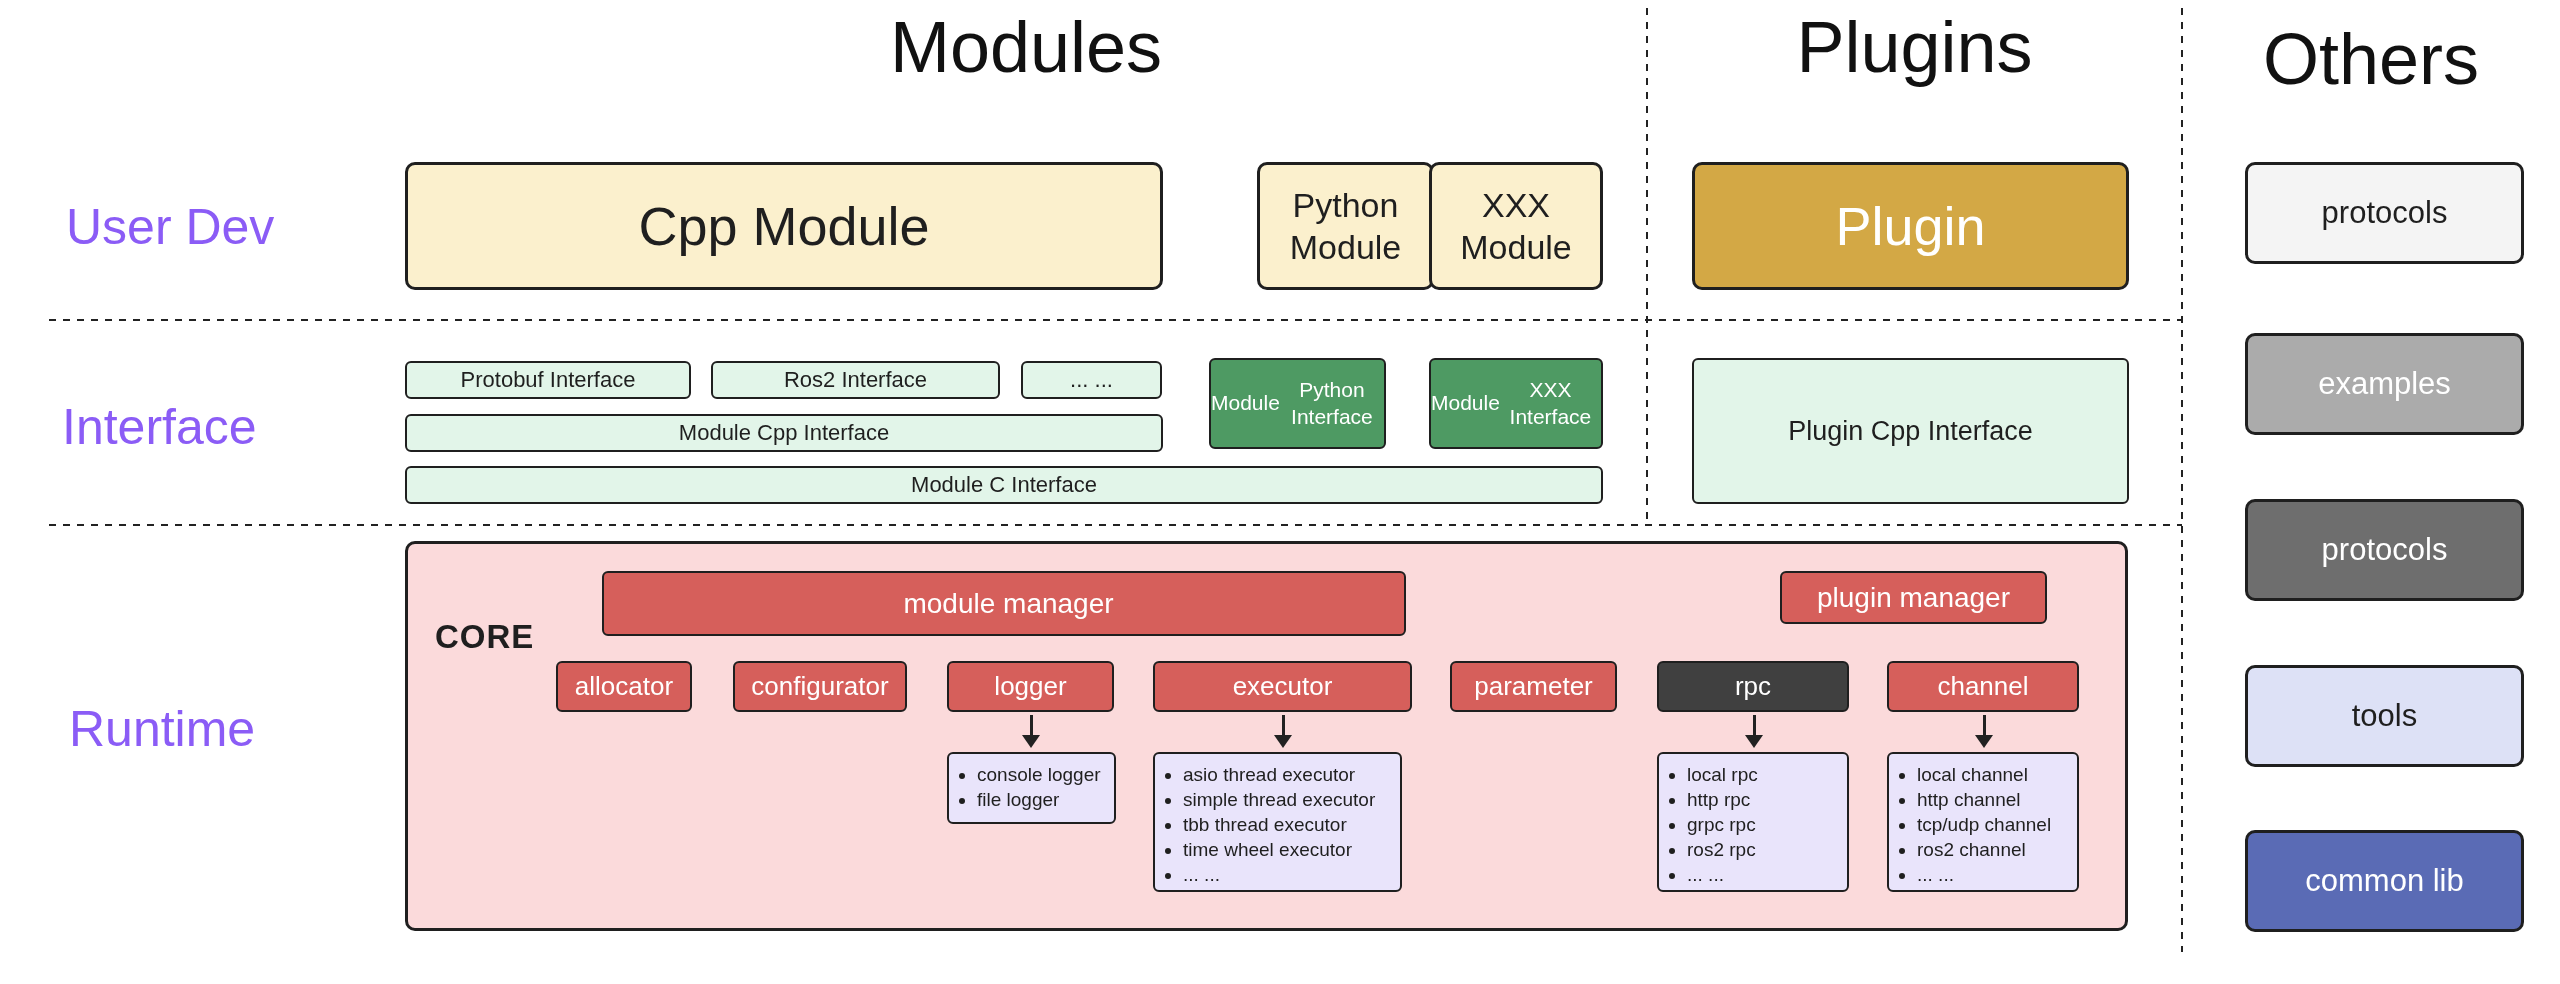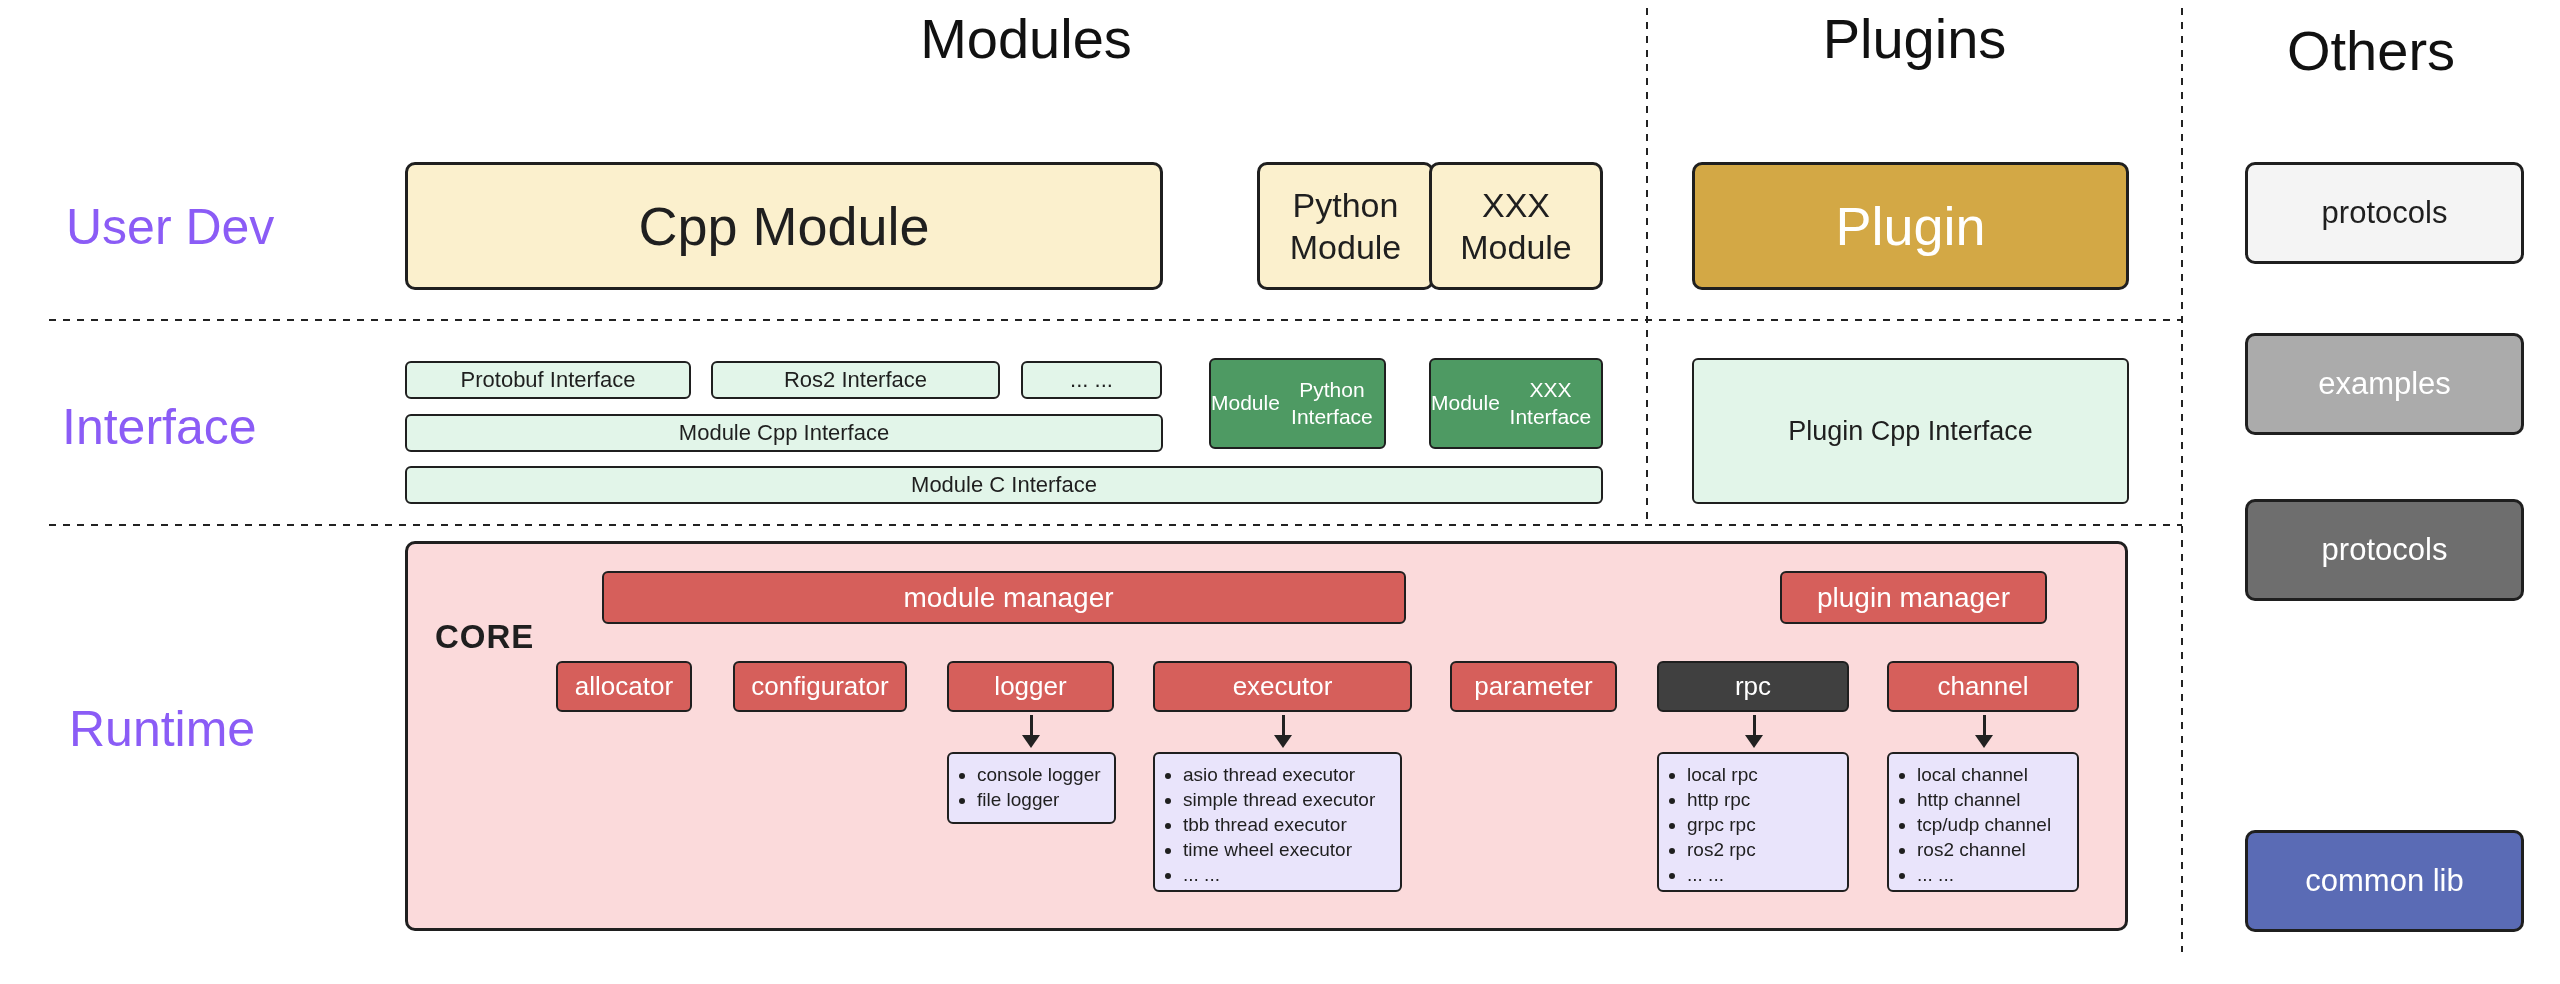--- a/index.html
+++ b/index.html
@@ -1,21 +1,21 @@
 <!DOCTYPE html>
 <html><head>
 <meta charset="utf-8">
 <style>
   html,body{margin:0;padding:0;background:#ffffff;}
   body{font-family:"Liberation Sans","DejaVu Sans",sans-serif;color:#1f1f1f;}
   #stage{position:relative;width:2560px;height:984px;background:#ffffff;overflow:hidden;}
 
   .abs{position:absolute;box-sizing:border-box;}
 
-  .section-header{font-size:56px;font-weight:400;text-align:center;color:#111;}
+  .section-header{font-size:72px;font-weight:400;text-align:center;color:#111;}
   .row-label{font-size:50px;font-weight:400;color:#8b5cf6;}
 
   .dash-h{height:2px;background:repeating-linear-gradient(to right,#222 0 7px,transparent 7px 14px);}
   .dash-v{width:2px;background:repeating-linear-gradient(to bottom,#222 0 7px,transparent 7px 14px);}
 
   .box{display:flex;align-items:center;justify-content:center;text-align:center;
        border:3px solid #1f1f1f;border-radius:10px;box-sizing:border-box;}
   .box-sm{display:flex;align-items:center;justify-content:center;text-align:center;
        border:2px solid #1f1f1f;border-radius:6px;box-sizing:border-box;}
   .txt-light{color:#ffffff;}
@@ -78,21 +78,21 @@
   </div>
 
   <div class="abs box-sm iface-label" style="left: 405px; top: 466px; width: 1198px; height: 38px; background-color: rgb(226, 245, 233);">Module C Interface</div>
   <div class="abs box-sm iface-label" style="left: 405px; top: 414px; width: 758px; height: 38px; background-color: rgb(226, 245, 233);">Module Cpp Interface</div>
 
   <div class="abs box-sm plugin-iface-label" style="left: 1692px; top: 358px; width: 437px; height: 146px; background-color: rgb(226, 245, 233);">Plugin Cpp Interface</div>
 
   <div class="abs box" style="left: 405px; top: 541px; width: 1723px; height: 390px; background-color: rgb(251, 218, 219);"></div>
   <div class="abs core-label" style="left:435px;top:618px;">CORE</div>
 
-  <div class="abs box-sm mgr-label txt-light" style="left: 602px; top: 571px; width: 804px; height: 53px; background-color: rgb(214, 95, 91); padding-left: 9px;">module manager</div>
+  <div class="abs box-sm mgr-label txt-light" style="left: 602px; top: 571px; width: 804px; height: 65px; background-color: rgb(214, 95, 91); padding-left: 9px;">module manager</div>
   <div class="abs box-sm mgr-label txt-light" style="left: 1780px; top: 571px; width: 267px; height: 53px; background-color: rgb(214, 95, 91);">plugin manager</div>
 
   <div class="abs box-sm comp-label txt-light" style="left: 556px; top: 661px; width: 136px; height: 51px; background-color: rgb(214, 95, 91);">allocator</div>
   <div class="abs box-sm comp-label txt-light" style="left: 733px; top: 661px; width: 174px; height: 51px; background-color: rgb(214, 95, 91);">configurator</div>
   <div class="abs box-sm comp-label txt-light" style="left: 947px; top: 661px; width: 167px; height: 51px; background-color: rgb(214, 95, 91);">logger</div>
   <div class="abs box-sm comp-label txt-light" style="left: 1153px; top: 661px; width: 259px; height: 51px; background-color: rgb(214, 95, 91);">executor</div>
   <div class="abs box-sm comp-label txt-light" style="left: 1450px; top: 661px; width: 167px; height: 51px; background-color: rgb(214, 95, 91);">parameter</div>
   <div class="abs box-sm comp-label txt-light" style="left: 1657px; top: 661px; width: 192px; height: 51px; background-color: #404040;">rpc</div>
   <div class="abs box-sm comp-label txt-light" style="left: 1887px; top: 661px; width: 192px; height: 51px; background-color: rgb(214, 95, 91);">channel</div>
 
@@ -146,15 +146,16 @@
       <li>http channel</li>
       <li>tcp/udp channel</li>
       <li>ros2 channel</li>
       <li>... ...</li>
     </ul>
   </div>
 
   <div class="abs box other-label" style="left: 2245px; top: 162px; width: 279px; height: 102px; background-color: rgb(244, 244, 244); color: rgb(31, 31, 31);">protocols</div>
   <div class="abs box other-label" style="left: 2245px; top: 333px; width: 279px; height: 102px; background-color: rgb(171, 171, 171); color: rgb(255, 255, 255);">examples</div>
   <div class="abs box other-label" style="left: 2245px; top: 499px; width: 279px; height: 102px; background-color: rgb(110, 110, 110); color: rgb(255, 255, 255);">protocols</div>
+  <div class="abs box other-label" style="left: 2245px; top: 665px; width: 279px; height: 102px; background-color: rgb(221, 225, 246); color: rgb(31, 31, 31);">tools</div>
   <div class="abs box other-label" style="left: 2245px; top: 830px; width: 279px; height: 102px; background-color: rgb(90, 107, 181); color: rgb(255, 255, 255);">common lib</div>
 
 </div>
 
 </body></html>

